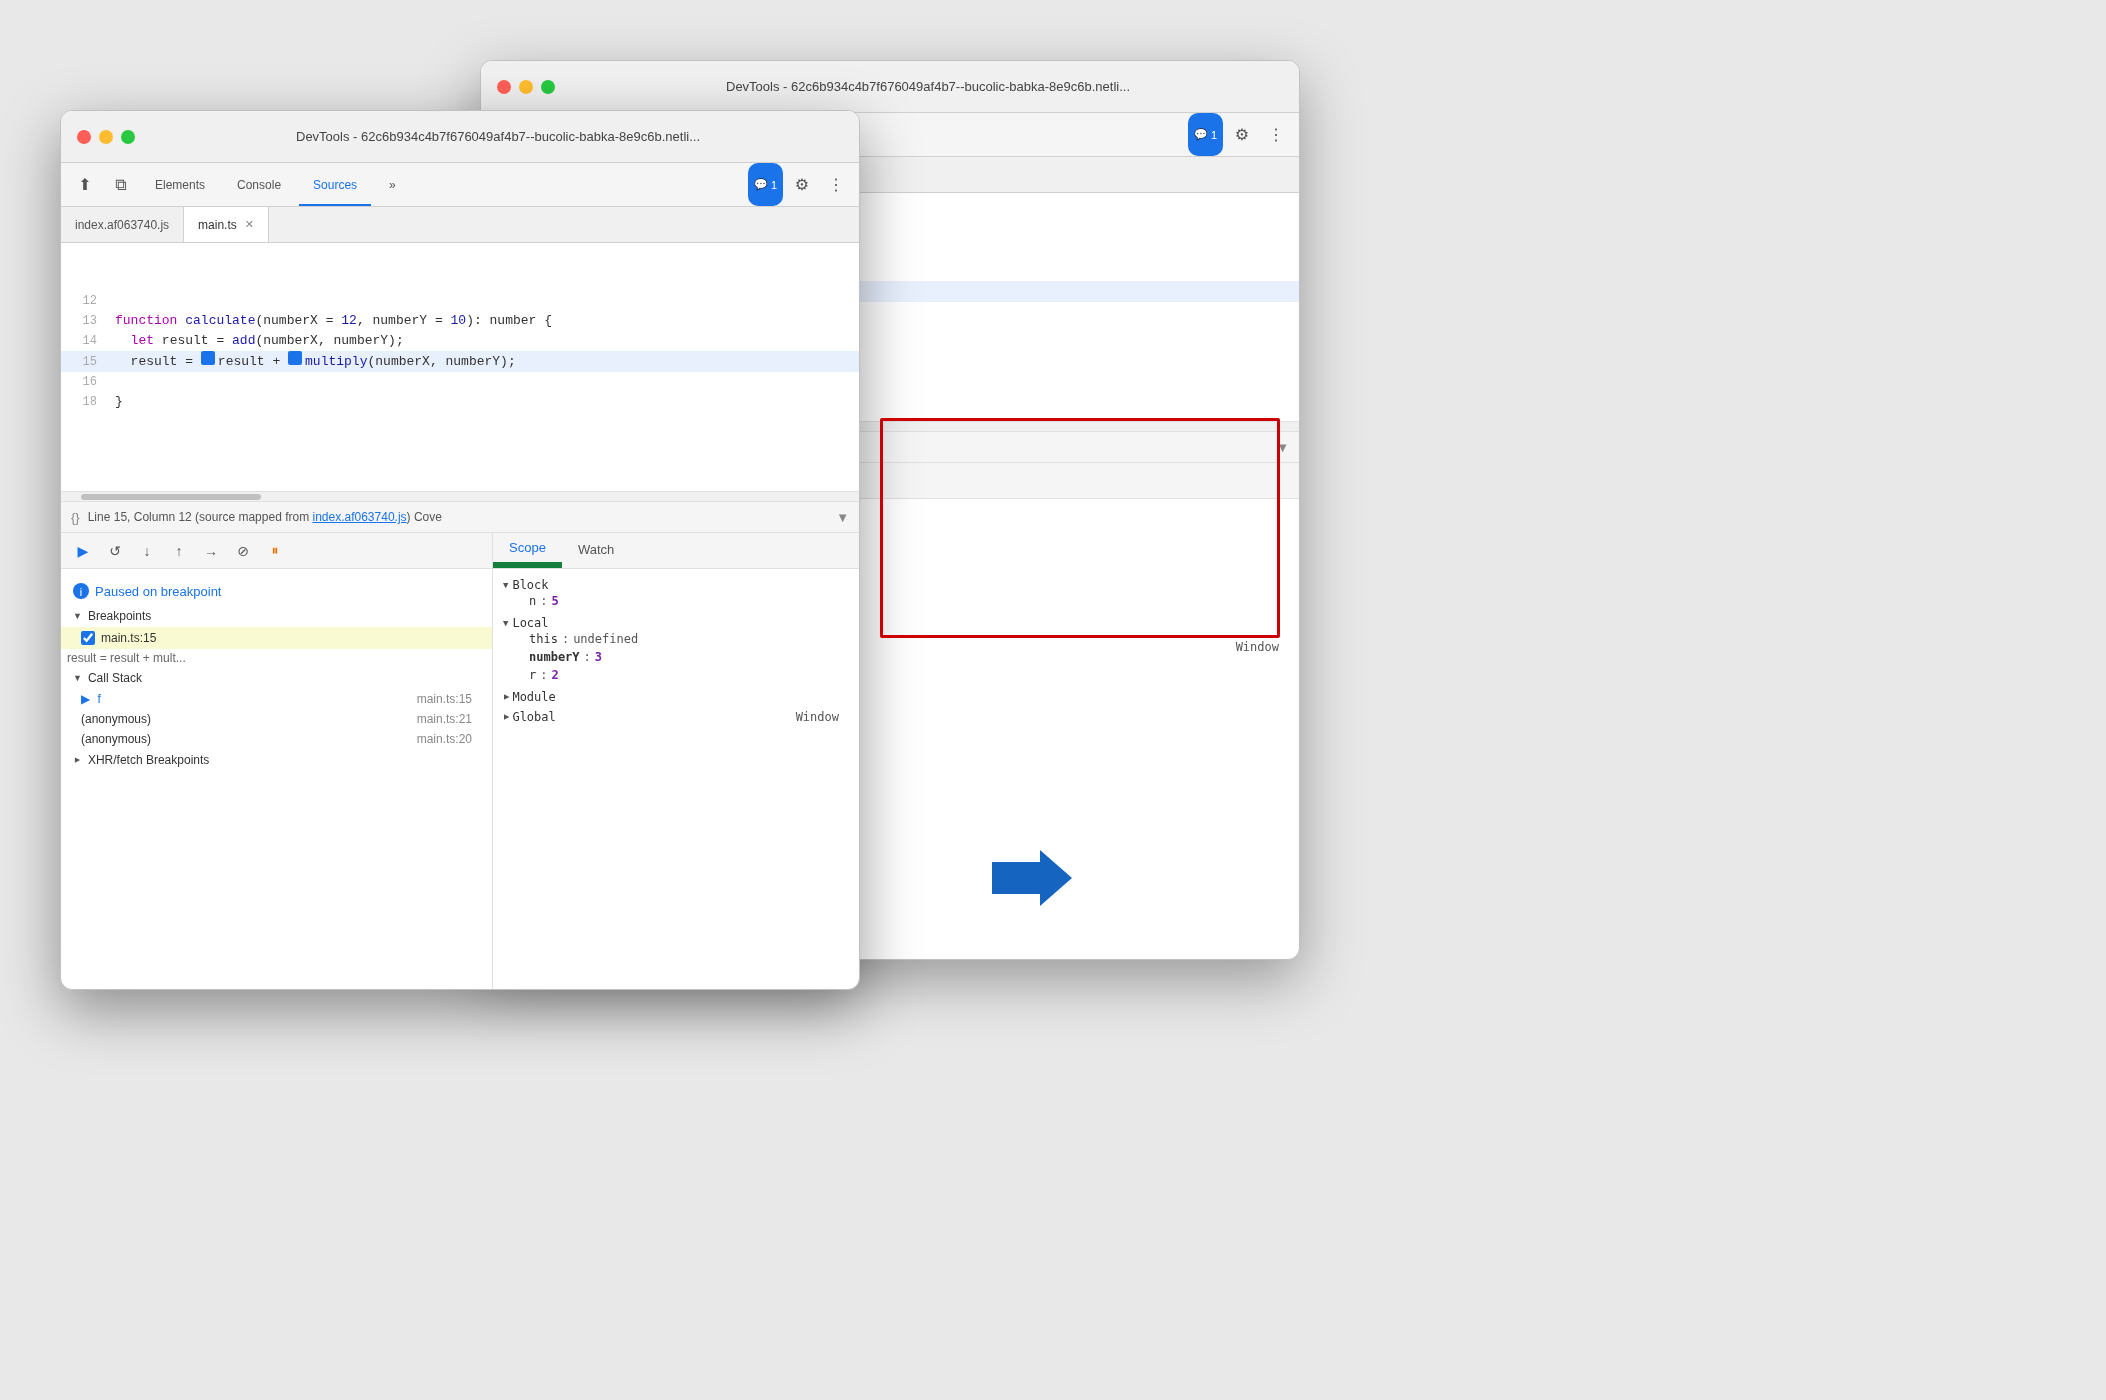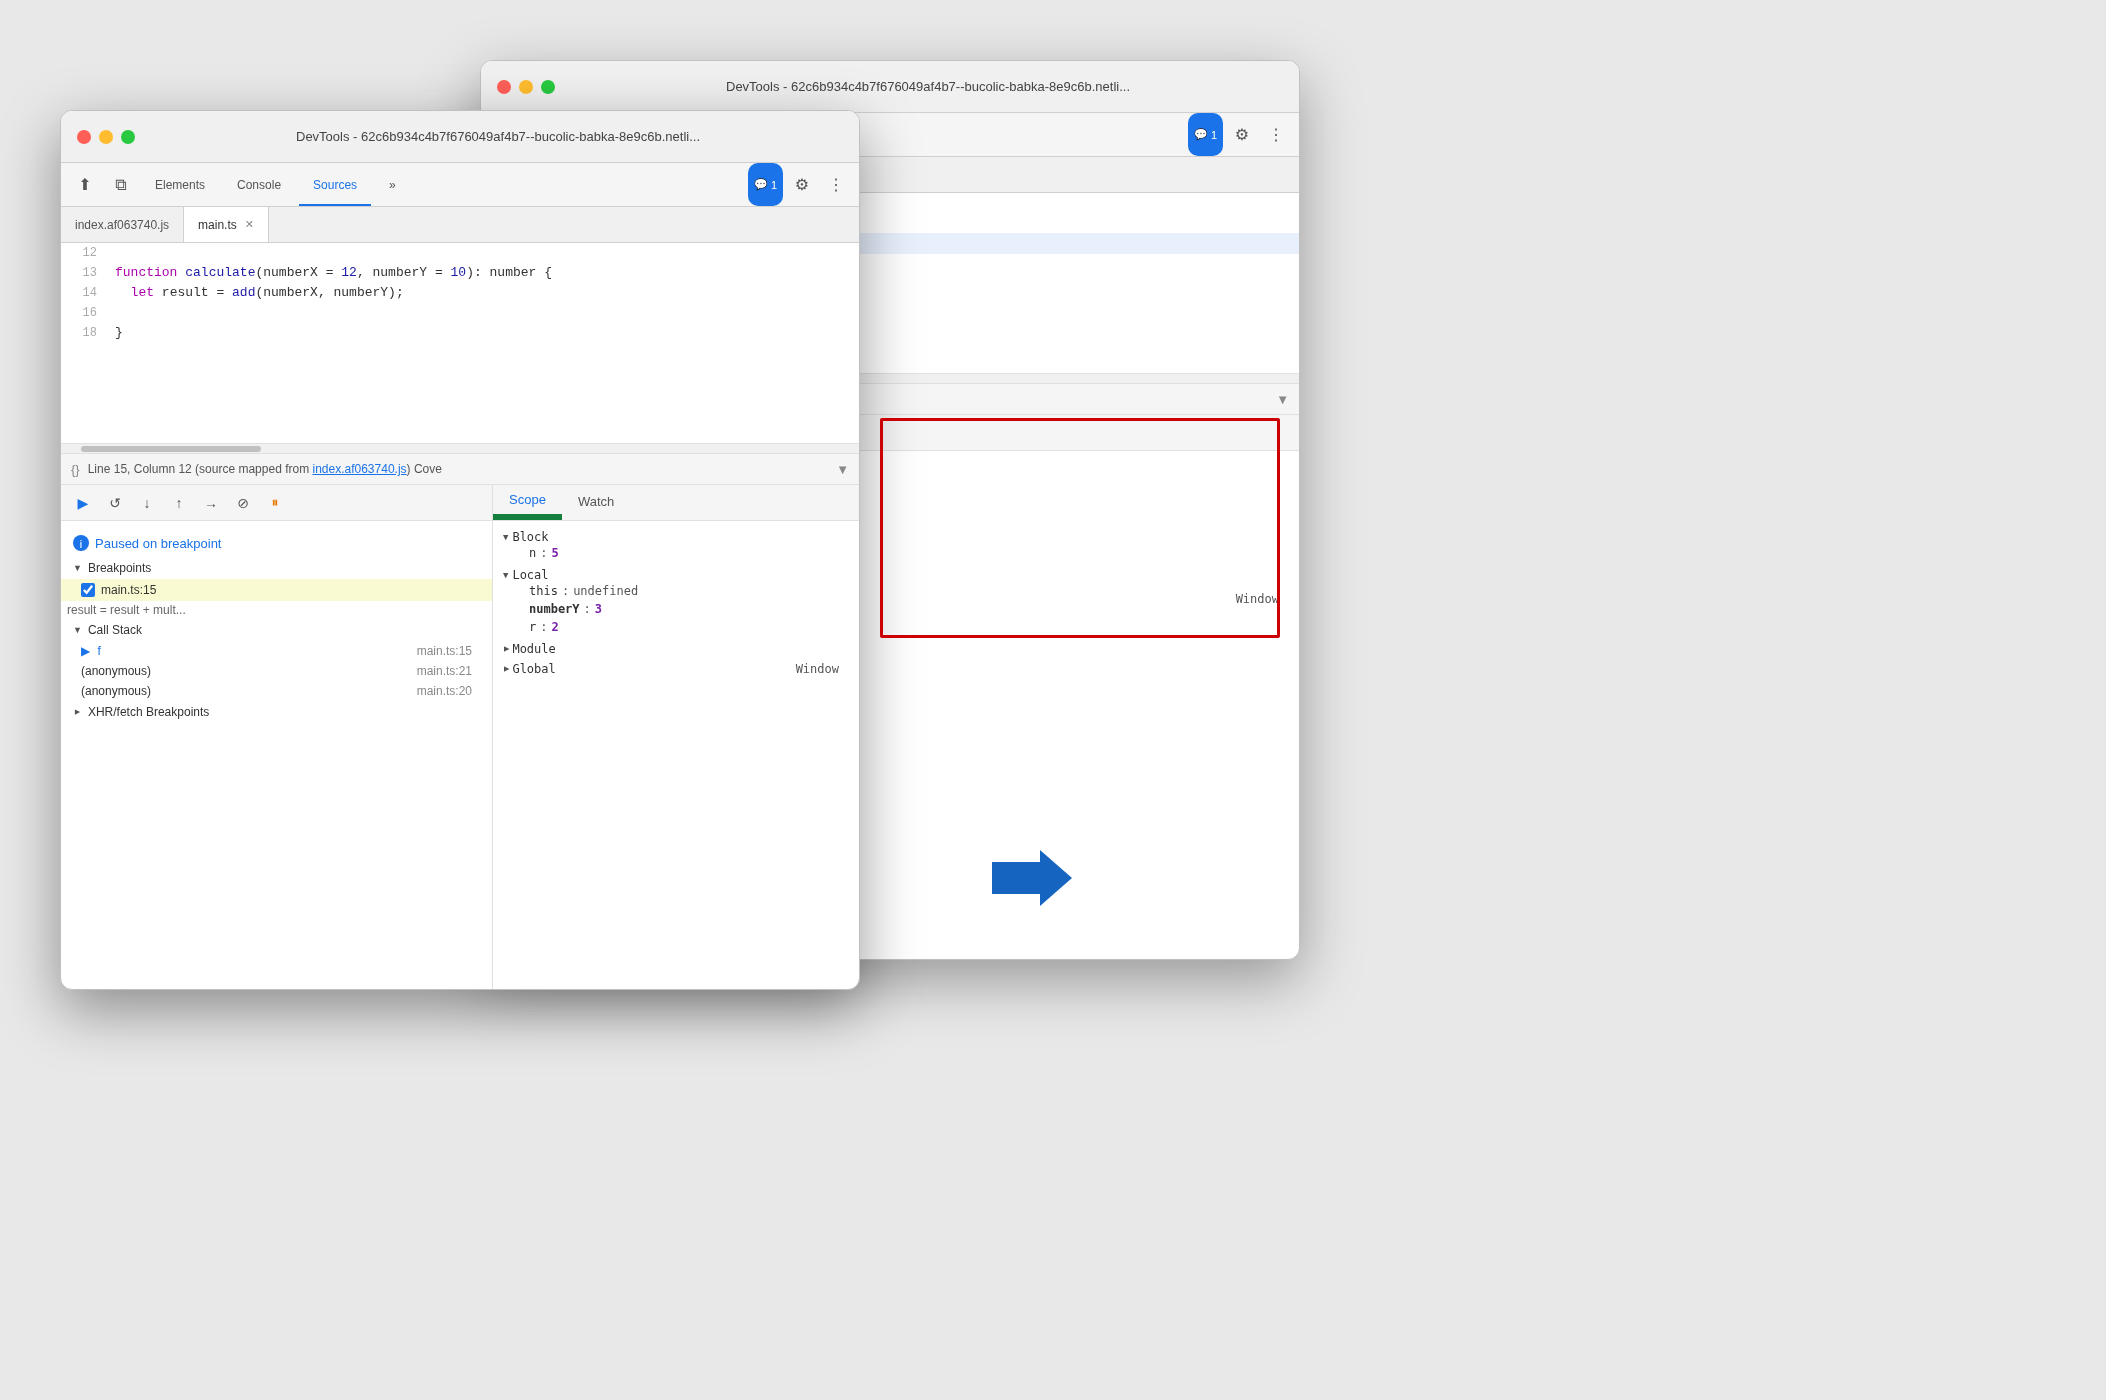--- a/index.html
+++ b/index.html
@@ -159,20 +159,21 @@
     }
 
     
     .code-area {
       background: #ffffff;
       font-family: 'Menlo', 'Monaco', 'Courier New', monospace;
       font-size: 13px;
       line-height: 20px;
       padding: 0;
       overflow: hidden;
+      margin-top: 48px;
     }
 
     .code-line {
       display: flex;
       align-items: center;
       padding: 0;
     }
     .code-line.highlighted {
       background: #e8f0fe;
     }
@@ -611,20 +612,24 @@
       <span class="code-content"></span>
     </div>
     <div class="code-line">
       <span class="line-num">13</span>
       <span class="code-content"><span class="kw">function</span> <span class="fn">calculate</span>(<span style="color:#333">numberX</span> = <span class="num">12</span>, <span style="color:#333">numberY</span> = <span class="num">10</span>): <span style="color:#333">number</span> {</span>
     </div>
     <div class="code-line">
       <span class="line-num">14</span>
       <span class="code-content">  <span class="kw">let</span> <span style="color:#333">result</span> = <span class="fn">add</span>(<span style="color:#333">numberX</span>, <span style="color:#333">numberY</span>);</span>
     </div>
+    <div class="code-line highlighted">
+      <span class="line-num">15</span>
+      <span class="code-content">  <span style="color:#333">result</span> = <span class="bp-marker"></span><span style="color:#333">result</span> + <span class="bp-marker"></span><span class="fn">multiply</span>(<span style="color:#333">numberX</span>, <span style="color:#333">numberY</span>);</span>
+    </div>
     <div class="code-line">
       <span class="line-num">16</span>
       <span class="code-content"></span>
     </div>
     <div class="code-line">
       <span class="line-num">18</span>
       <span class="code-content">}</span>
     </div>
   </div>
 

